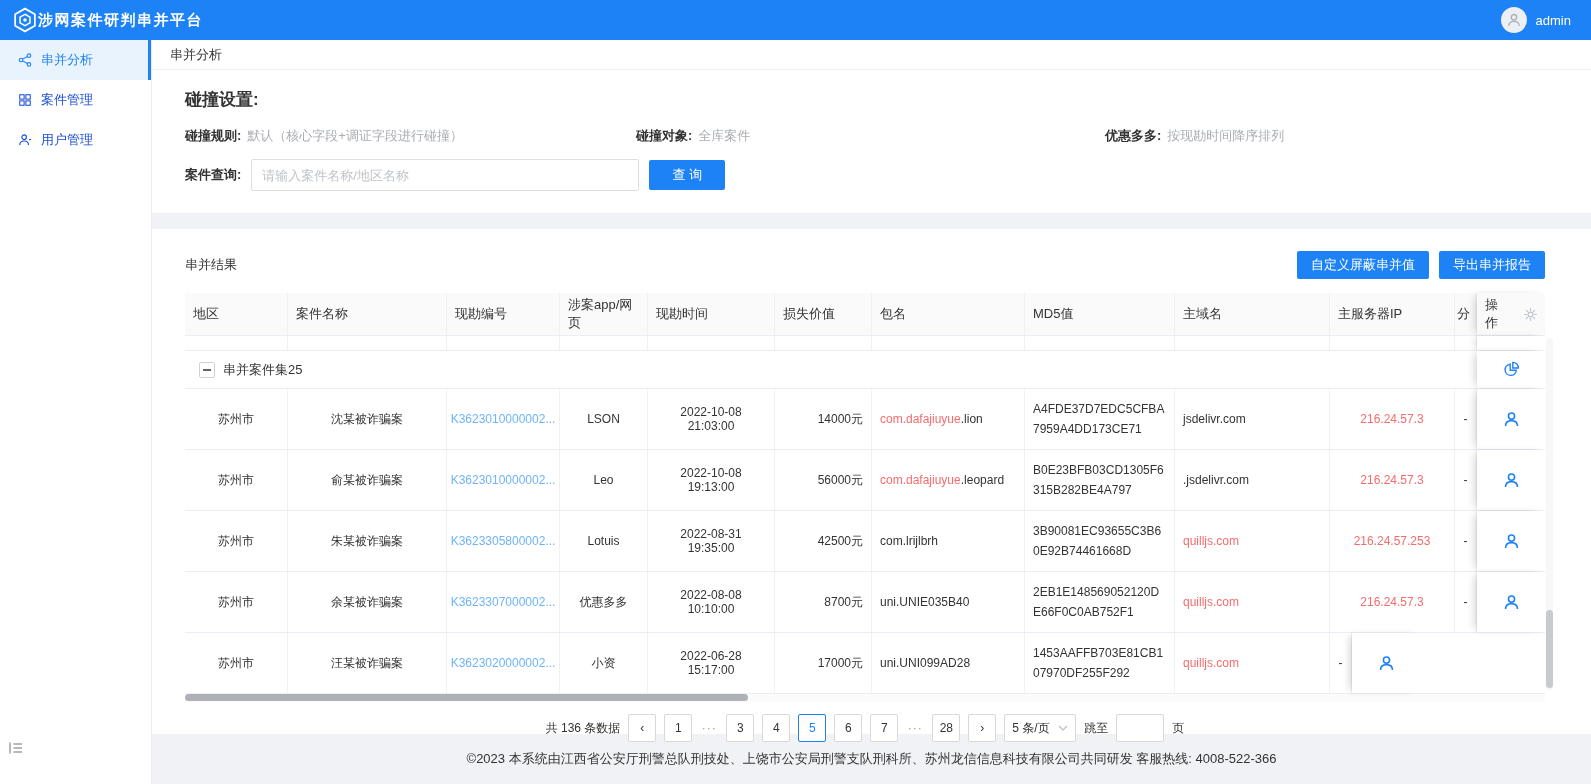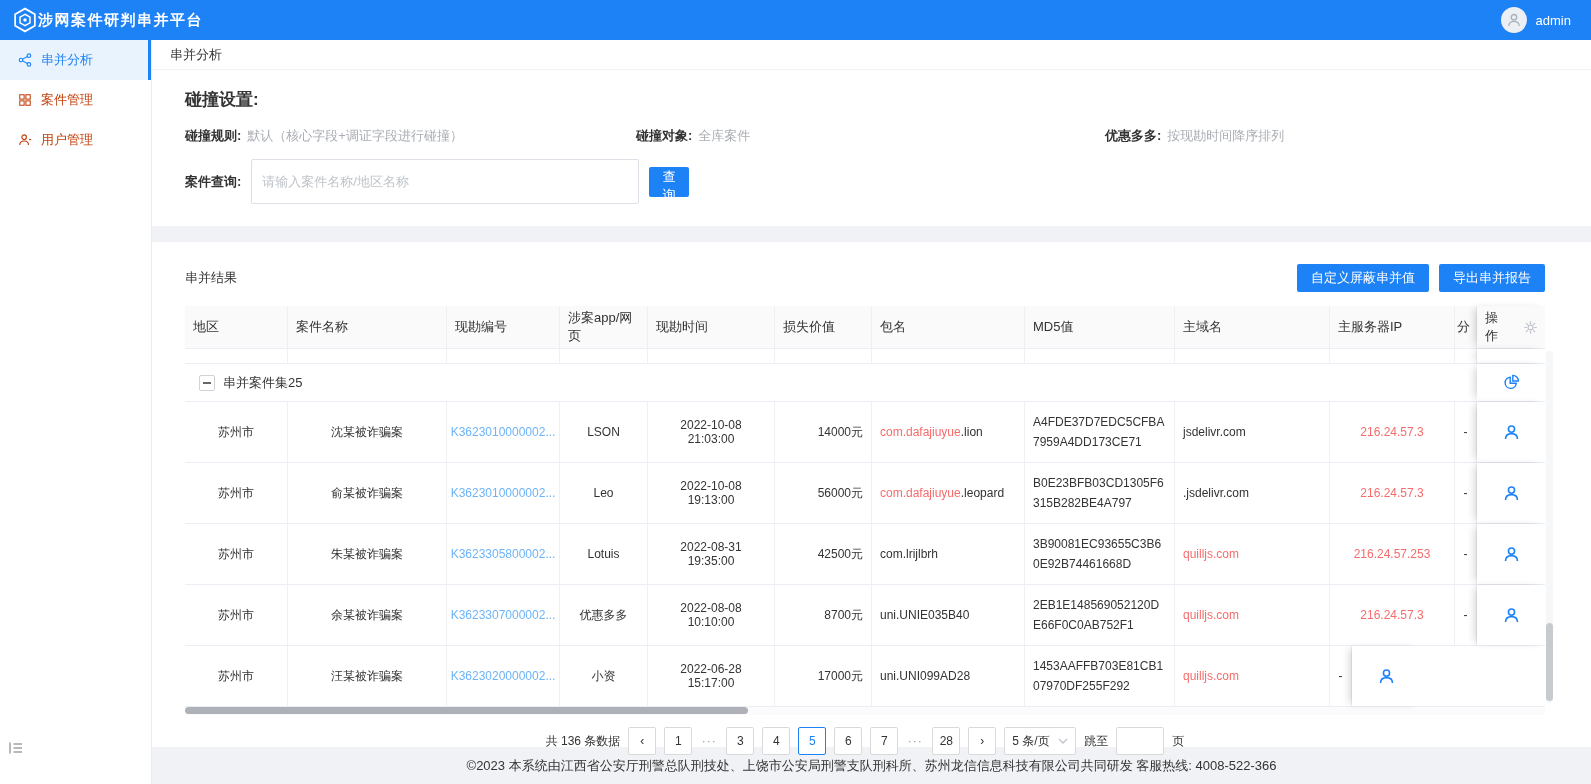--- a/index.html
+++ b/index.html
@@ -11,44 +11,44 @@
   .topbar { height:40px; background:#1e82f7; display:flex; align-items:center; padding:0 20px 0 12px; color:#fff; }
   .logo-wrap { display:flex; align-items:center; }
   .app-title { font-size:15px; font-weight:bold; letter-spacing:1.5px; }
   .topbar-right { margin-left:auto; display:flex; align-items:center; gap:9px; cursor:pointer; }
   .avatar { width:26px; height:26px; border-radius:50%; background:#eceff3; display:flex; align-items:center; justify-content:center; }
   .username { font-size:13px; }
 
   
   .main { display:flex; height:744px; }
   .sidebar { width:152px; background:#fff; border-right:1px solid #ececec; position:relative; flex:none; }
-  .menu-item { height:40px; display:flex; align-items:center; padding-left:18px; gap:9px; font-size:13px; color:#c2410c; cursor:pointer; position:relative; }
+  .menu-item { height:40px; display:flex; align-items:center; padding-left:18px; gap:9px; font-size:13px; color:#1d4ed8; cursor:pointer; position:relative; }
   .menu-item.active { background:#e8f3fe; color:#1e82f7; }
   .menu-item.active::after { content:""; position:absolute; right:0; top:0; bottom:0; width:3px; background:#1e82f7; }
   .menu-item svg { flex:none; }
   .collapse-btn { position:absolute; left:8px; bottom:26px; color:#9a9a9a; background:none; border:none; padding:0; cursor:pointer; }
 
   .content { flex:1; min-width:0; display:flex; flex-direction:column; background:#f0f2f5; }
   .tabbar { height:30px; background:#fff; display:flex; align-items:center; padding-left:18px; font-size:13px; color:#333; border-bottom:1px solid #f2f2f2; flex:none; }
   .tab-label { cursor:pointer; }
 
   
   .settings-card { background:#fff; padding:18px 46px 22px 33px; flex:none; margin-bottom:16px; }
   .section-title { font-size:17px; font-weight:bold; color:#333; }
   .settings-row { display:flex; margin-top:16px; font-size:13px; align-items:center; }
   .fgroup { display:flex; align-items:center; }
   .fgroup.g1 { width:451px; }
   .fgroup.g2 { width:469px; }
   .flabel { font-weight:bold; color:#333; }
   .fvalue { color:#a9adb3; margin-left:6px; }
   .query-row { display:flex; align-items:center; margin-top:14px; }
-  .query-input { width:388px; height:45px; border:1px solid #dcdfe6; border-radius:2px; margin-left:10px; padding:0 10px; font-size:13px; color:#333; outline:none; }
+  .query-input { width:388px; height:32px; border:1px solid #dcdfe6; border-radius:2px; margin-left:10px; padding:0 10px; font-size:13px; color:#333; outline:none; }
   .query-input::placeholder { color:#bfc3c9; }
   .blue-btn { background:#1e82f7; color:#fff; border:none; border-radius:2px; font-size:13px; cursor:pointer; }
-  .query-btn { height:30px; width:40px; margin-left:10px; }
+  .query-btn { height:30px; width:76px; margin-left:10px; }
 
   
   .results-card { background:#fff; height:505px; padding:10px 46px 0 33px; position:relative; flex:none; }
   .results-head { display:flex; align-items:center; margin-top:12px; height:28px; }
   .results-title { font-size:13px; color:#333; }
   .head-buttons { margin-left:auto; display:flex; gap:10px; }
   .head-buttons .blue-btn { height:28px; padding:0 14px; }
 
   
   .table { margin-top:14px; width:1360px; font-size:12px; color:#333; }

